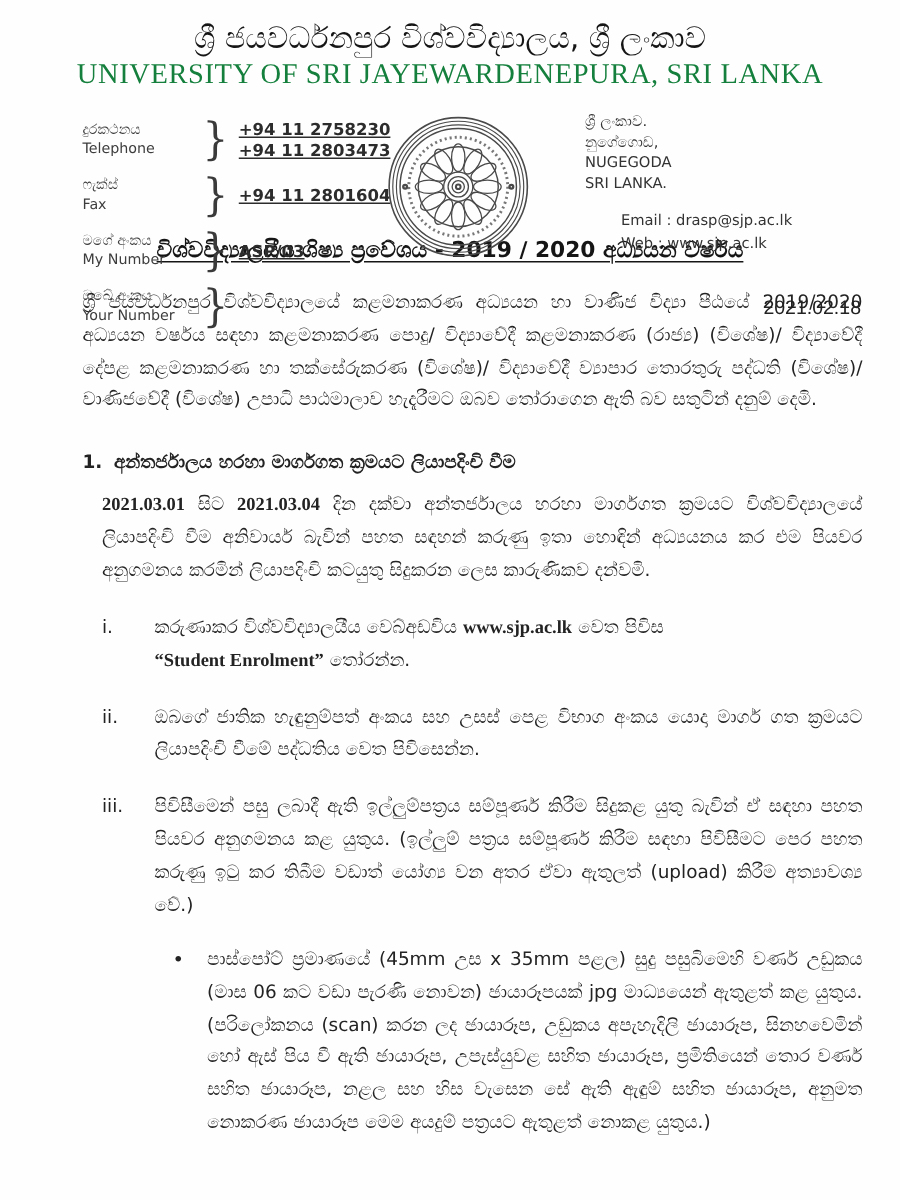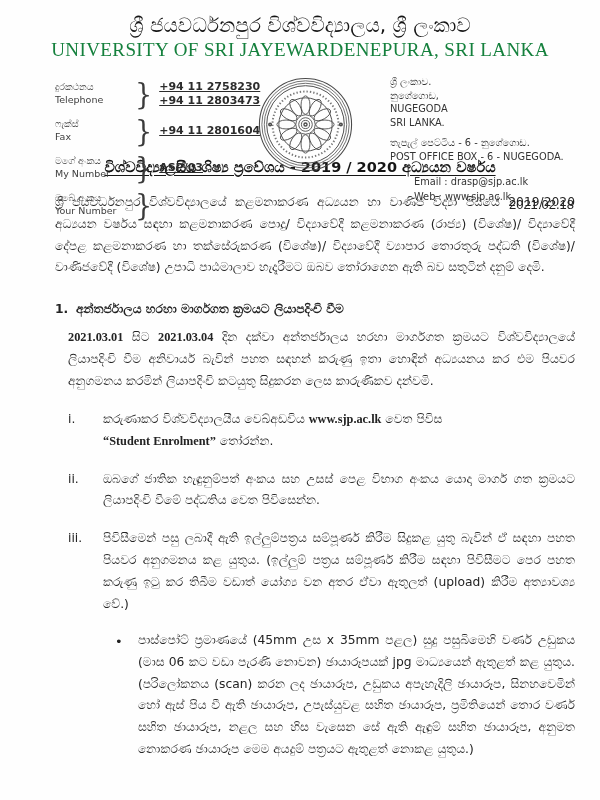--- a/index.html
+++ b/index.html
@@ -139,24 +139,20 @@
       </svg>
     </div>
 
     <div class="addr">
       <div class="grp">
         <div>ශ්‍රී ලංකාව.</div>
         <div>නුගේගොඩ,</div>
         <div>NUGEGODA</div>
         <div>SRI LANKA.</div>
       </div>
-      <div class="grp">
-        <div>තැපැල් පෙට්ටිය - 6 - නුගේගොඩ.</div>
-        <div>POST OFFICE BOX - 6 - NUGEGODA.</div>
-      </div>
       <div class="mail">
         <div>Email : drasp@sjp.ac.lk</div>
         <div>Web : www.sjp.ac.lk</div>
       </div>
     </div>
   </div>
 
   <div class="date">2021.02.18</div>
 
   <div class="subject">

